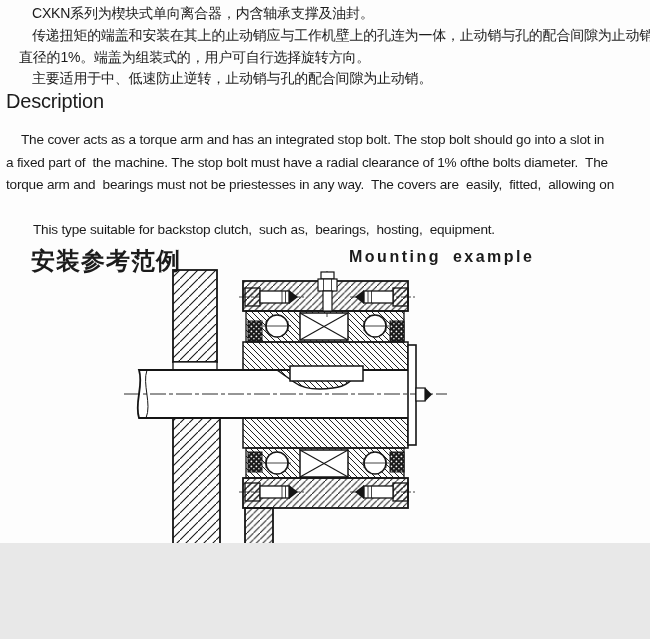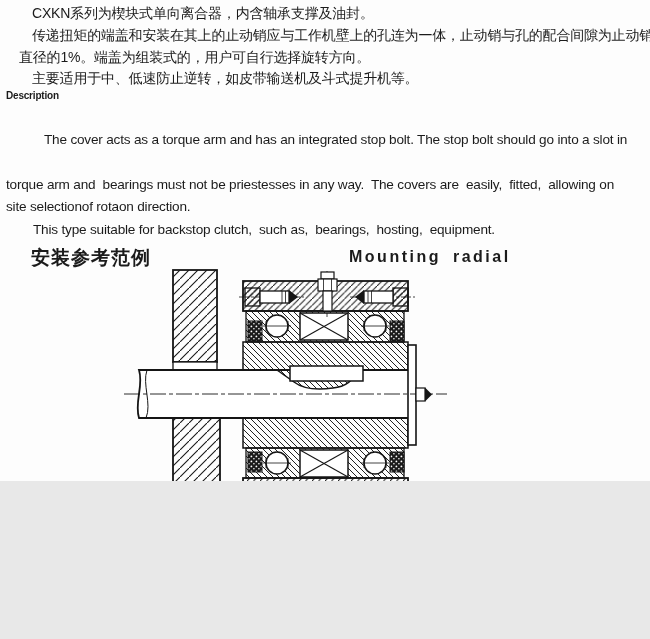--- a/index.html
+++ b/index.html
@@ -1,47 +1,47 @@
 <!DOCTYPE html>
 <html><head>
 <meta charset="utf-8">
 <style>
   html,body{margin:0;padding:0;background:#e8e8e8;}
   .page{
-    position:relative;width:650px;height:481px;background:#fdfdfd;
+    position:relative;width:650px;height:543px;background:#fdfdfd;
     overflow:hidden;font-family:"Liberation Sans",sans-serif;color:#1b1b1b;
   }
   .line{position:absolute;white-space:pre;}
   .cjk{font-size:14px;letter-spacing:-0.2px;}
   .en{font-size:13.6px;letter-spacing:-0.2px;}
-  .desc-h{font-size:10px;font-weight:bold;letter-spacing:-0.2px;}
-  .h-cn{position:absolute;top:245px;left:31px;font-size:19px;font-weight:bold;letter-spacing:1px;white-space:pre;}
+  .desc-h{font-size:20px;font-weight:normal;letter-spacing:-0.2px;}
+  .h-cn{position:absolute;top:245px;left:31px;font-size:24px;font-weight:bold;letter-spacing:1px;white-space:pre;}
   .h-en{position:absolute;top:248px;left:349px;font-size:16px;font-weight:bold;letter-spacing:2.5px;word-spacing:5px;white-space:pre;}
   .note-t{position:absolute;top:545px;left:431px;font-size:15px;font-weight:bold;letter-spacing:1.5px;white-space:pre;margin-left:23px;}
   .note-b{position:absolute;top:566px;left:440px;font-size:13.5px;letter-spacing:0.4px;white-space:pre;text-align:center;}
   .diagram{position:absolute;left:0;top:0;}
 </style>
 </head>
 <body>
 
 <div class="page">
 
   <div class="line cjk" style="top:5px;left:32px">CXKN系列为楔块式单向离合器，内含轴承支撑及油封。</div>
   <div class="line cjk" style="top:27px;left:32px">传递扭矩的端盖和安装在其上的止动销应与工作机壁上的孔连为一体，止动销与孔的配合间隙为止动销</div>
   <div class="line cjk" style="top:49px;left:19px">直径的1%。端盖为组装式的，用户可自行选择旋转方向。</div>
-  <div class="line cjk" style="top:70px;left:32px">主要适用于中、低速防止逆转，如皮带输送机及斗式提升机等。</div>
+  <div class="line cjk" style="top:70px;left:32px">主要适用于中、低速防止逆转，止动销与孔的配合间隙为止动销。</div>
 
   <div class="line desc-h" style="top:90px;left:6px">Description</div>
-  <div class="line en" style="top:132px;left:44px">The cover acts as a torque arm and has an integrated stop bolt. The stop bolt should go into a slot in</div>
+  <div class="line en" style="top:132px;left:21px">The cover acts as a torque arm and has an integrated stop bolt. The stop bolt should go into a slot in</div>
+  <div class="line en" style="top:155px;left:6px">a fixed part of  the machine. The stop bolt must have a radial clearance of 1% ofthe bolts diameter.  The</div>
   <div class="line en" style="top:177px;left:6px">torque arm and  bearings must not be priestesses in any way.  The covers are  easily,  fitted,  allowing on</div>
-  <div class="line en" style="top:199px;left:6px">site selectionof rotaon direction.</div>
   <div class="line en" style="top:222px;left:33px">This type suitable for backstop clutch,  such as,  bearings,  hosting,  equipment.</div>
 
   <div class="h-cn">安装参考范例</div>
-  <div class="h-en">Mounting radial</div>
+  <div class="h-en">Mounting example</div>
 
   <svg class="diagram" width="650" height="639" viewBox="0 0 650 639">
     <defs>
       <pattern id="hw" width="9" height="9" patternUnits="userSpaceOnUse">
         <path d="M-2,11 L11,-2" stroke="#151515" stroke-width="1.1" fill="none"></path>
       </pattern>
       <pattern id="ha" width="6.5" height="6.5" patternUnits="userSpaceOnUse">
         <path d="M-2,8.5 L8.5,-2" stroke="#151515" stroke-width="0.95" fill="none"></path>
       </pattern>
       <pattern id="hb" width="6" height="6" patternUnits="userSpaceOnUse">

